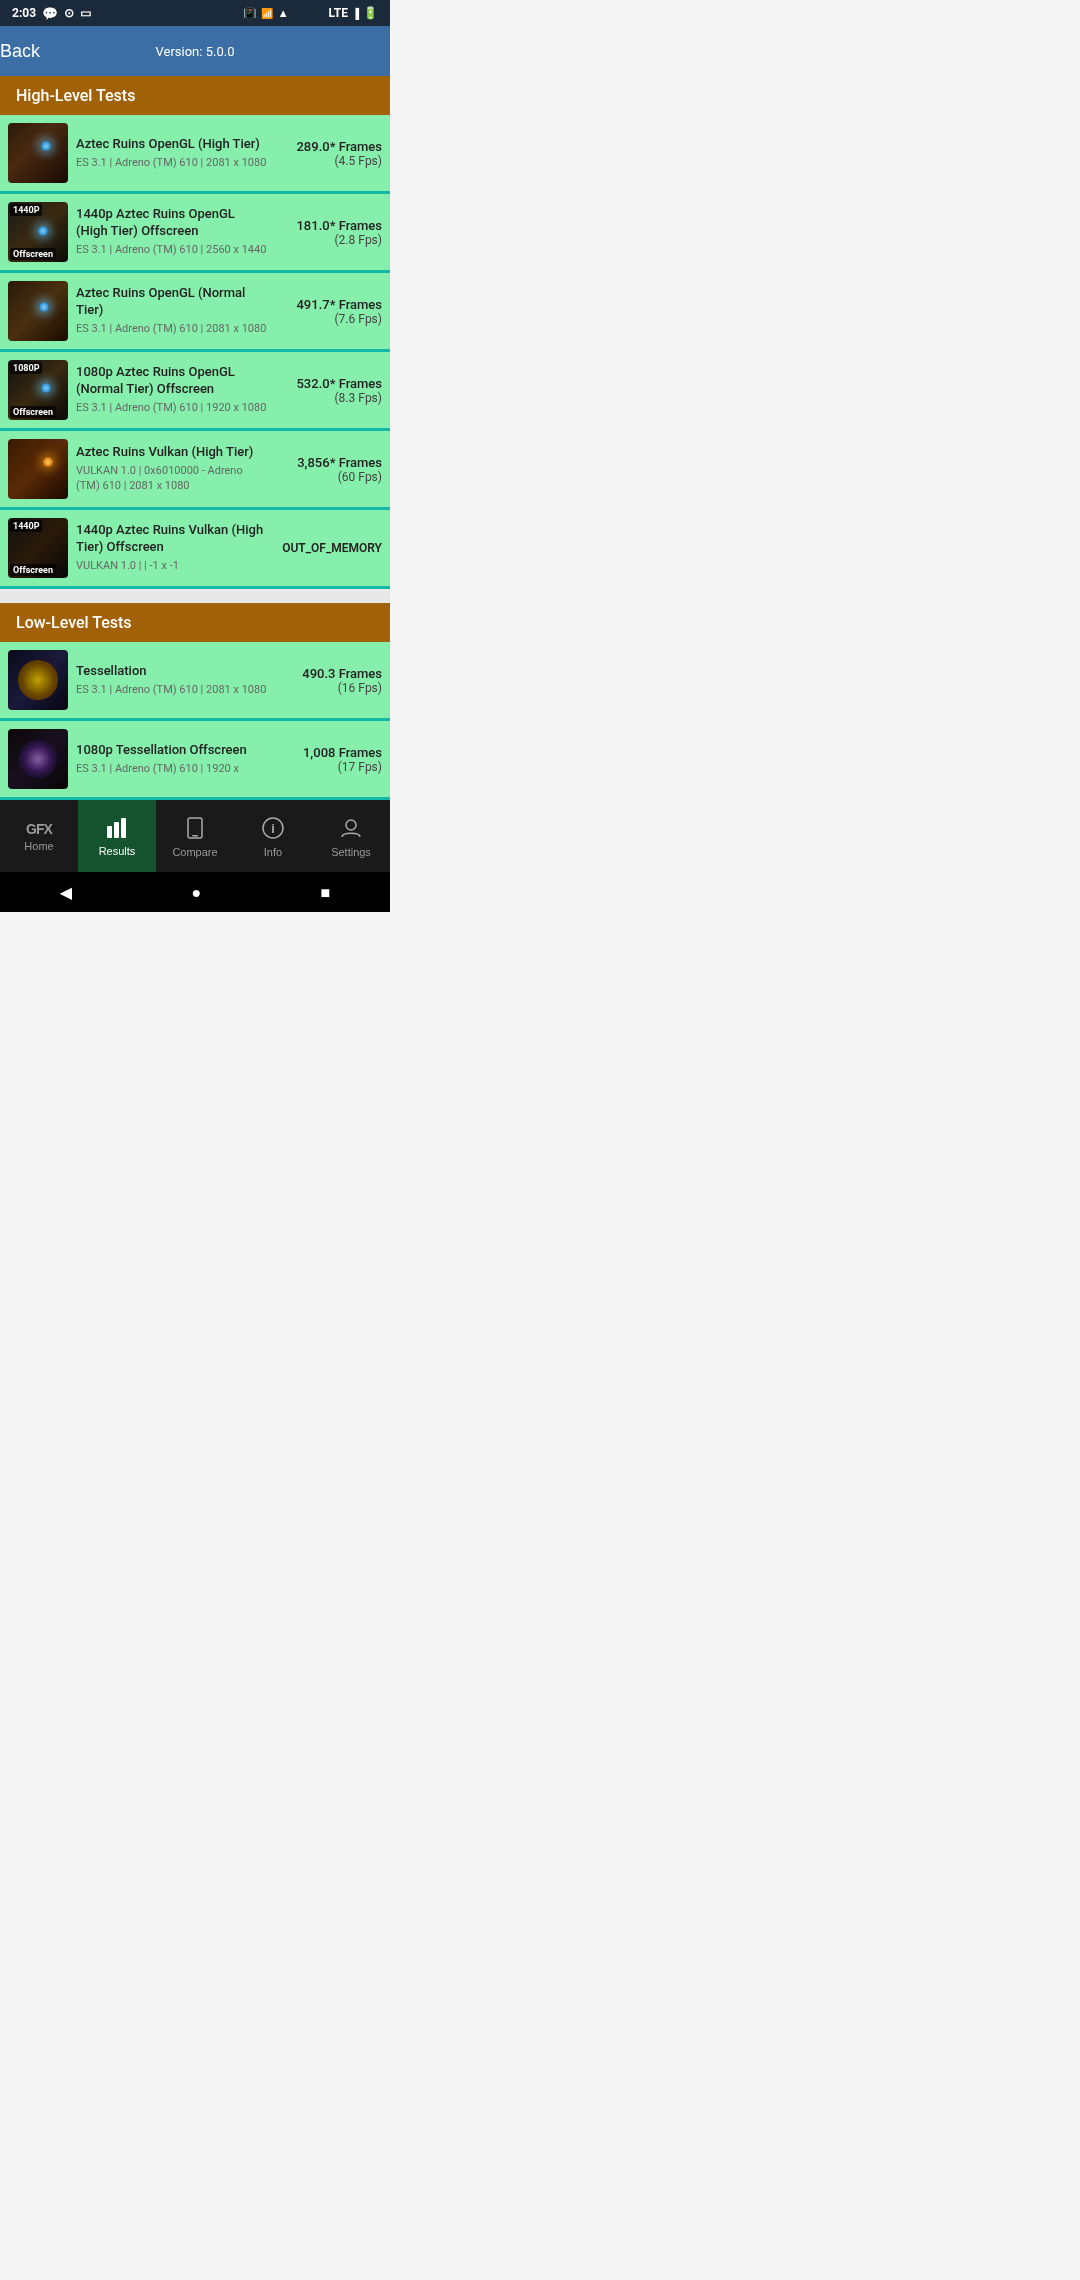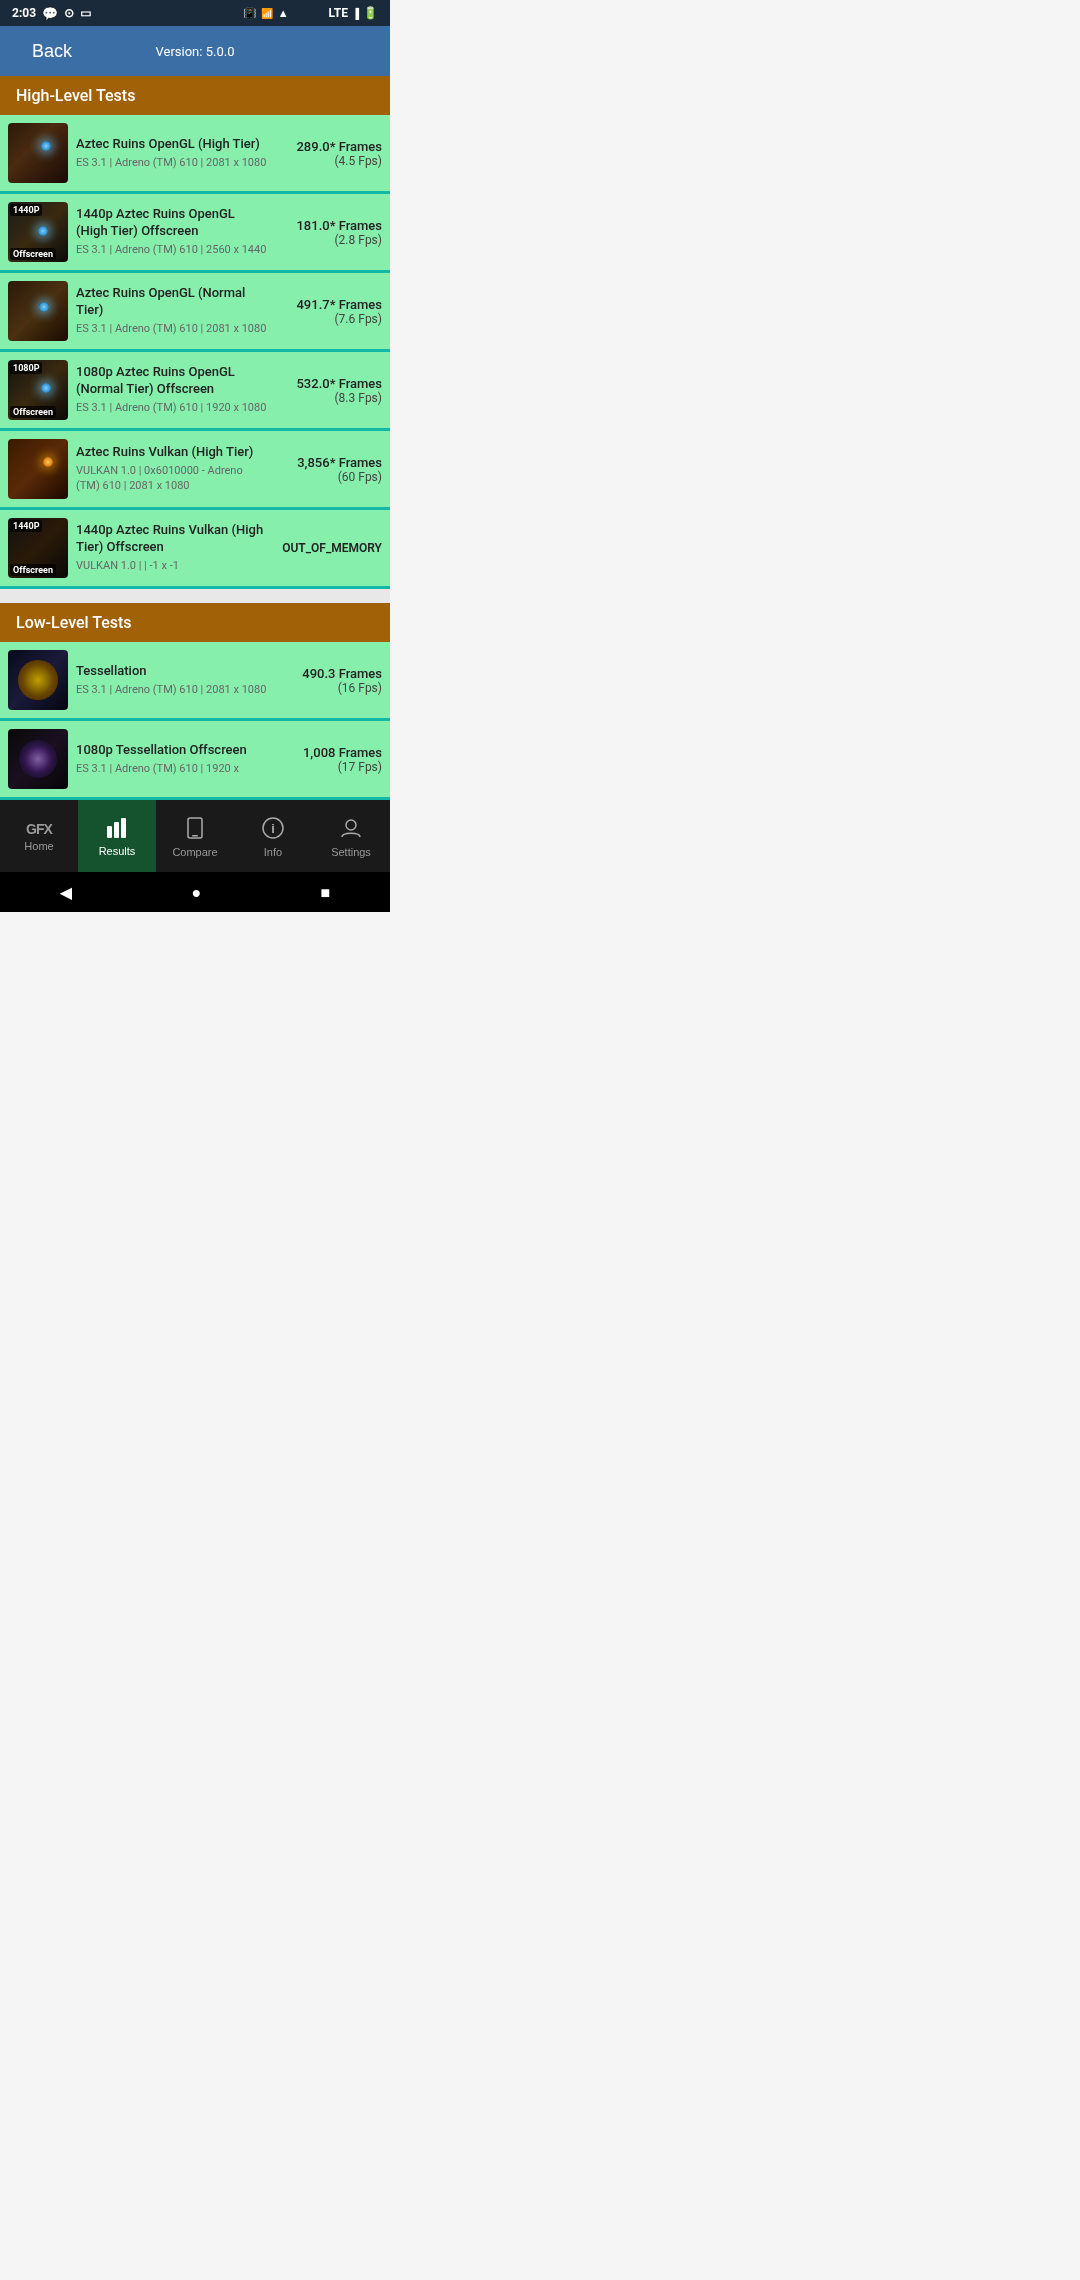--- a/index.html
+++ b/index.html
@@ -29,21 +29,21 @@
     }
     .status-bar-left { display: flex; align-items: center; gap: 6px; }
     .status-bar-right { display: flex; align-items: center; gap: 4px; font-size: 11px; }
 
     
     .top-bar {
       background: #3a6ea5;
       height: 50px;
       display: flex;
       align-items: center;
-      padding: 0 32px;
+      padding: 0 0;
       position: relative;
     }
     .back-button {
       color: #fff;
       font-size: 18px;
       font-weight: 500;
       background: none;
       border: none;
       cursor: pointer;
     }

